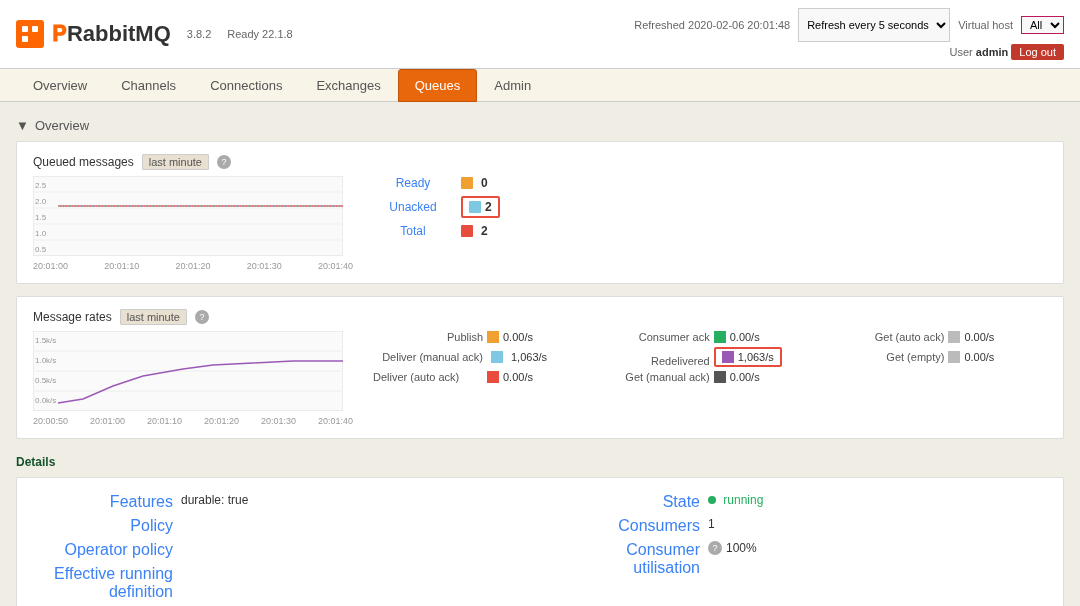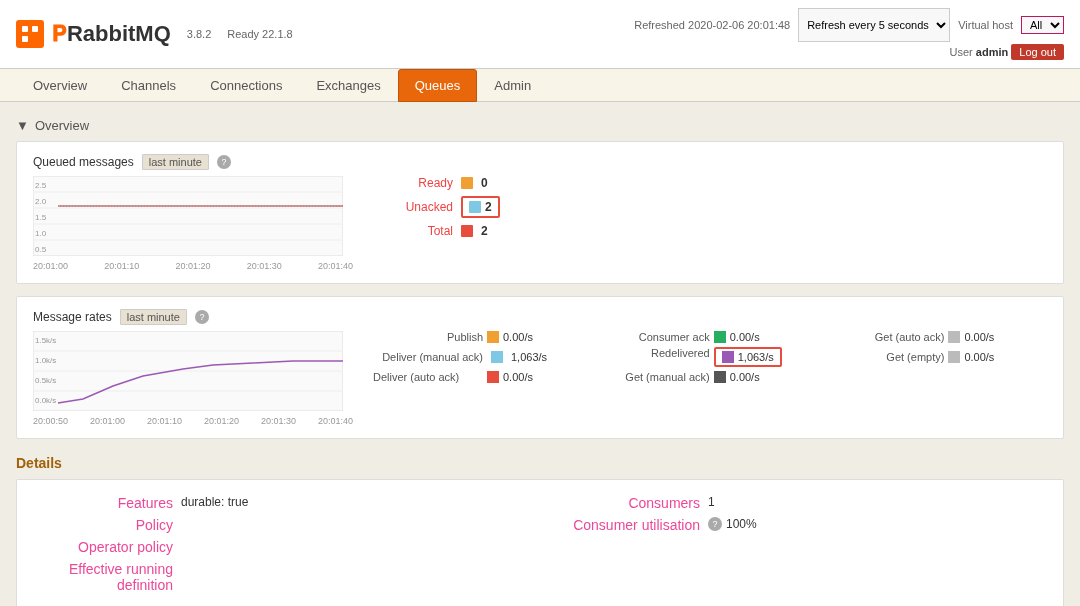--- a/index.html
+++ b/index.html
@@ -36,41 +36,41 @@
     .panel { background: #fff; border: 1px solid #ddd; border-radius: 2px; padding: 12px 16px; margin-bottom: 12px; }
     
     
     .chart-with-legend { display: flex; gap: 20px; align-items: flex-start; }
     .chart-area { flex: 0 0 320px; }
     .chart-x-labels { display: flex; justify-content: space-between; font-size: 9px; color: #999; margin-top: 2px; }
     
     .legend-area { flex: 1; }
     .legend-row { display: flex; align-items: center; gap: 8px; margin-bottom: 6px; }
     .legend-dot { width: 12px; height: 12px; border-radius: 1px; flex-shrink: 0; }
-    .legend-label { font-size: 12px; color: #ef4444; width: 80px; text-align: right; }
+    .legend-label { font-size: 12px; color: #3b82f6; width: 80px; text-align: center; }
     .legend-value { font-size: 12px; color: #333; font-weight: bold; }
     .detail-row { display: flex; padding: 3px 0; }
-    .detail-label { color: #ec4899; font-size: 14px; text-align: right; width: 140px; flex-shrink: 0; margin-right: 8px; }
+    .detail-label { color: #3b82f6; font-size: 16px; text-align: right; width: 140px; flex-shrink: 0; margin-right: 8px; }
     .detail-value { color: #333; font-size: 12px; }
     .detail-value.running { color: #27ae60; }
     .state-dot { display: inline-block; width: 8px; height: 8px; background: #27ae60; border-radius: 50%; margin-right: 4px; }
     
     
     .rates-panel { display: flex; gap: 20px; }
     
     .highlighted-box { border: 2px solid #e74c3c; padding: 2px 6px; border-radius: 2px; display: inline-flex; align-items: center; gap: 4px; }
     
     
     svg.chart { width: 310px; height: 80px; }
     
     .section-title-row { display: flex; align-items: center; gap: 8px; margin-bottom: 6px; }
     .time-badge { background: #e8e0d0; border: 1px solid #ccc; border-radius: 1px; padding: 1px 6px; font-size: 11px; color: #555; }
     .help-badge { display: inline-block; width: 14px; height: 14px; background: #aaa; color: white; border-radius: 50%; font-size: 9px; text-align: center; line-height: 14px; cursor: pointer; }
     
-    .detail-section-header { font-size: 14px; font-weight: bold; margin-bottom: 8px; color: #a16207; margin-top: 16px; }
+    .detail-section-header { font-size: 12px; font-weight: bold; margin-bottom: 8px; color: #14532d; margin-top: 16px; }
     
     .two-col-details { display: flex; gap: 40px; }
     .detail-col { flex: 1; }
   </style>
 </head>
 <body>
 
 <div class="header">
   <div class="logo">
     <div class="logo-icon">
@@ -230,21 +230,21 @@
             <span style="width:12px;height:12px;background:#bbb;display:inline-block;"></span>
             <span style="font-size:11px;">0.00/s</span>
           </div>
 
           <div style="display:flex;align-items:center;gap:8px;">
             <span style="font-size:11px;color:#555;text-align:right;min-width:110px;">Deliver (manual ack)</span>
             <span style="width:12px;height:12px;background:#7ec8e3;display:inline-block;"></span>
             <span style="font-size:11px;">1,063/s</span>
           </div>
 
-          <div style="display:flex;align-items:flex-start;gap:4px;">
+          <div style="display:flex;align-items:flex-end;gap:4px;">
             <span style="font-size:11px;color:#555;text-align:right;min-width:90px;">Redelivered</span>
             <span class="highlighted-box">
               <span style="width:12px;height:12px;background:#9b59b6;display:inline-block;"></span>
               <span style="font-size:11px;">1,063/s</span>
             </span>
           </div>
 
           <div style="display:flex;align-items:center;gap:4px;">
             <span style="font-size:11px;color:#555;text-align:right;min-width:90px;">Get (empty)</span>
             <span style="width:12px;height:12px;background:#bbb;display:inline-block;"></span>
@@ -287,20 +287,27 @@
             <span class="detail-value"></span>
           </div>
           <div class="detail-row">
             <span class="detail-label">Effective running definition</span>
             <span class="detail-value"></span>
           </div>
         </div>
 
         <div class="detail-col">
           <div class="detail-row">
+            <span class="detail-label">State</span>
+            <span class="detail-value running">
+              <span class="state-dot"></span>
+              <span>running</span>
+            </span>
+          </div>
+          <div class="detail-row">
             <span class="detail-label">Consumers</span>
             <span class="detail-value">1</span>
           </div>
           <div class="detail-row">
             <span class="detail-label">Consumer utilisation</span>
             <span class="help-badge">?</span>
             <span class="detail-value" style="margin-left:4px;">100%</span>
           </div>
         </div>
       </div>

